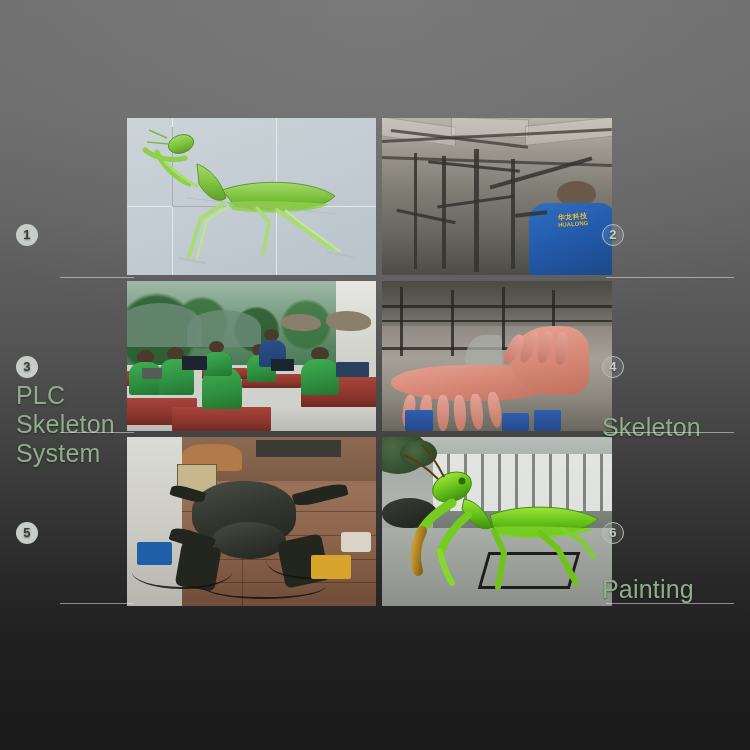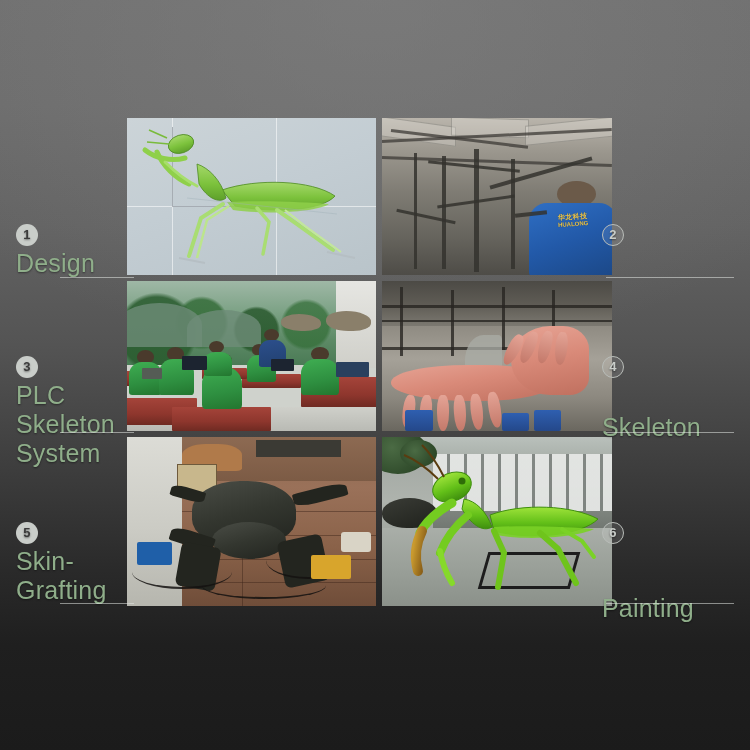--- a/index.html
+++ b/index.html
@@ -515,46 +515,44 @@
 
           <path d="M158 96 L176 112 L194 146" stroke="#6fc41c" stroke-width="6" fill="none" stroke-linecap="round"></path>
           <path d="M180 92 L200 104 L212 120" stroke="#7ad226" stroke-width="4" fill="none" stroke-linecap="round"></path>
         </svg>
       </div>
     </div>
   </div>
 
   <div class="step left" style="top:216px;">
     <span class="badge filled">1</span>
-    <span class="label">Design</span>
   </div>
   <div class="rule left" style="top:277px"></div>
 
   <div class="step left" style="top:348px;">
     <span class="badge filled">3</span>
     <span class="label">PLC Skeleton System</span>
   </div>
   <div class="rule left" style="top:432px"></div>
 
   <div class="step left" style="top:514px;">
     <span class="badge filled">5</span>
-    <span class="label">Skin-Grafting</span>
   </div>
   <div class="rule left" style="top:603px"></div>
 
   <div class="step right" style="top:216px;">
     <span class="badge hollow">2</span>
   </div>
   <div class="rule right" style="top:277px"></div>
 
   <div class="step right" style="top:348px;">
     <span class="badge hollow">4</span>
     <span class="label" style="margin-top:32px">Skeleton</span>
   </div>
   <div class="rule right" style="top:432px"></div>
 
   <div class="step right" style="top:514px;">
     <span class="badge hollow">6</span>
-    <span class="label" style="margin-top:47px">Painting</span>
+    <span class="label" style="margin-top:28px">Painting</span>
   </div>
   <div class="rule right" style="top:603px"></div>
 
 </div>
 
 </body></html>

